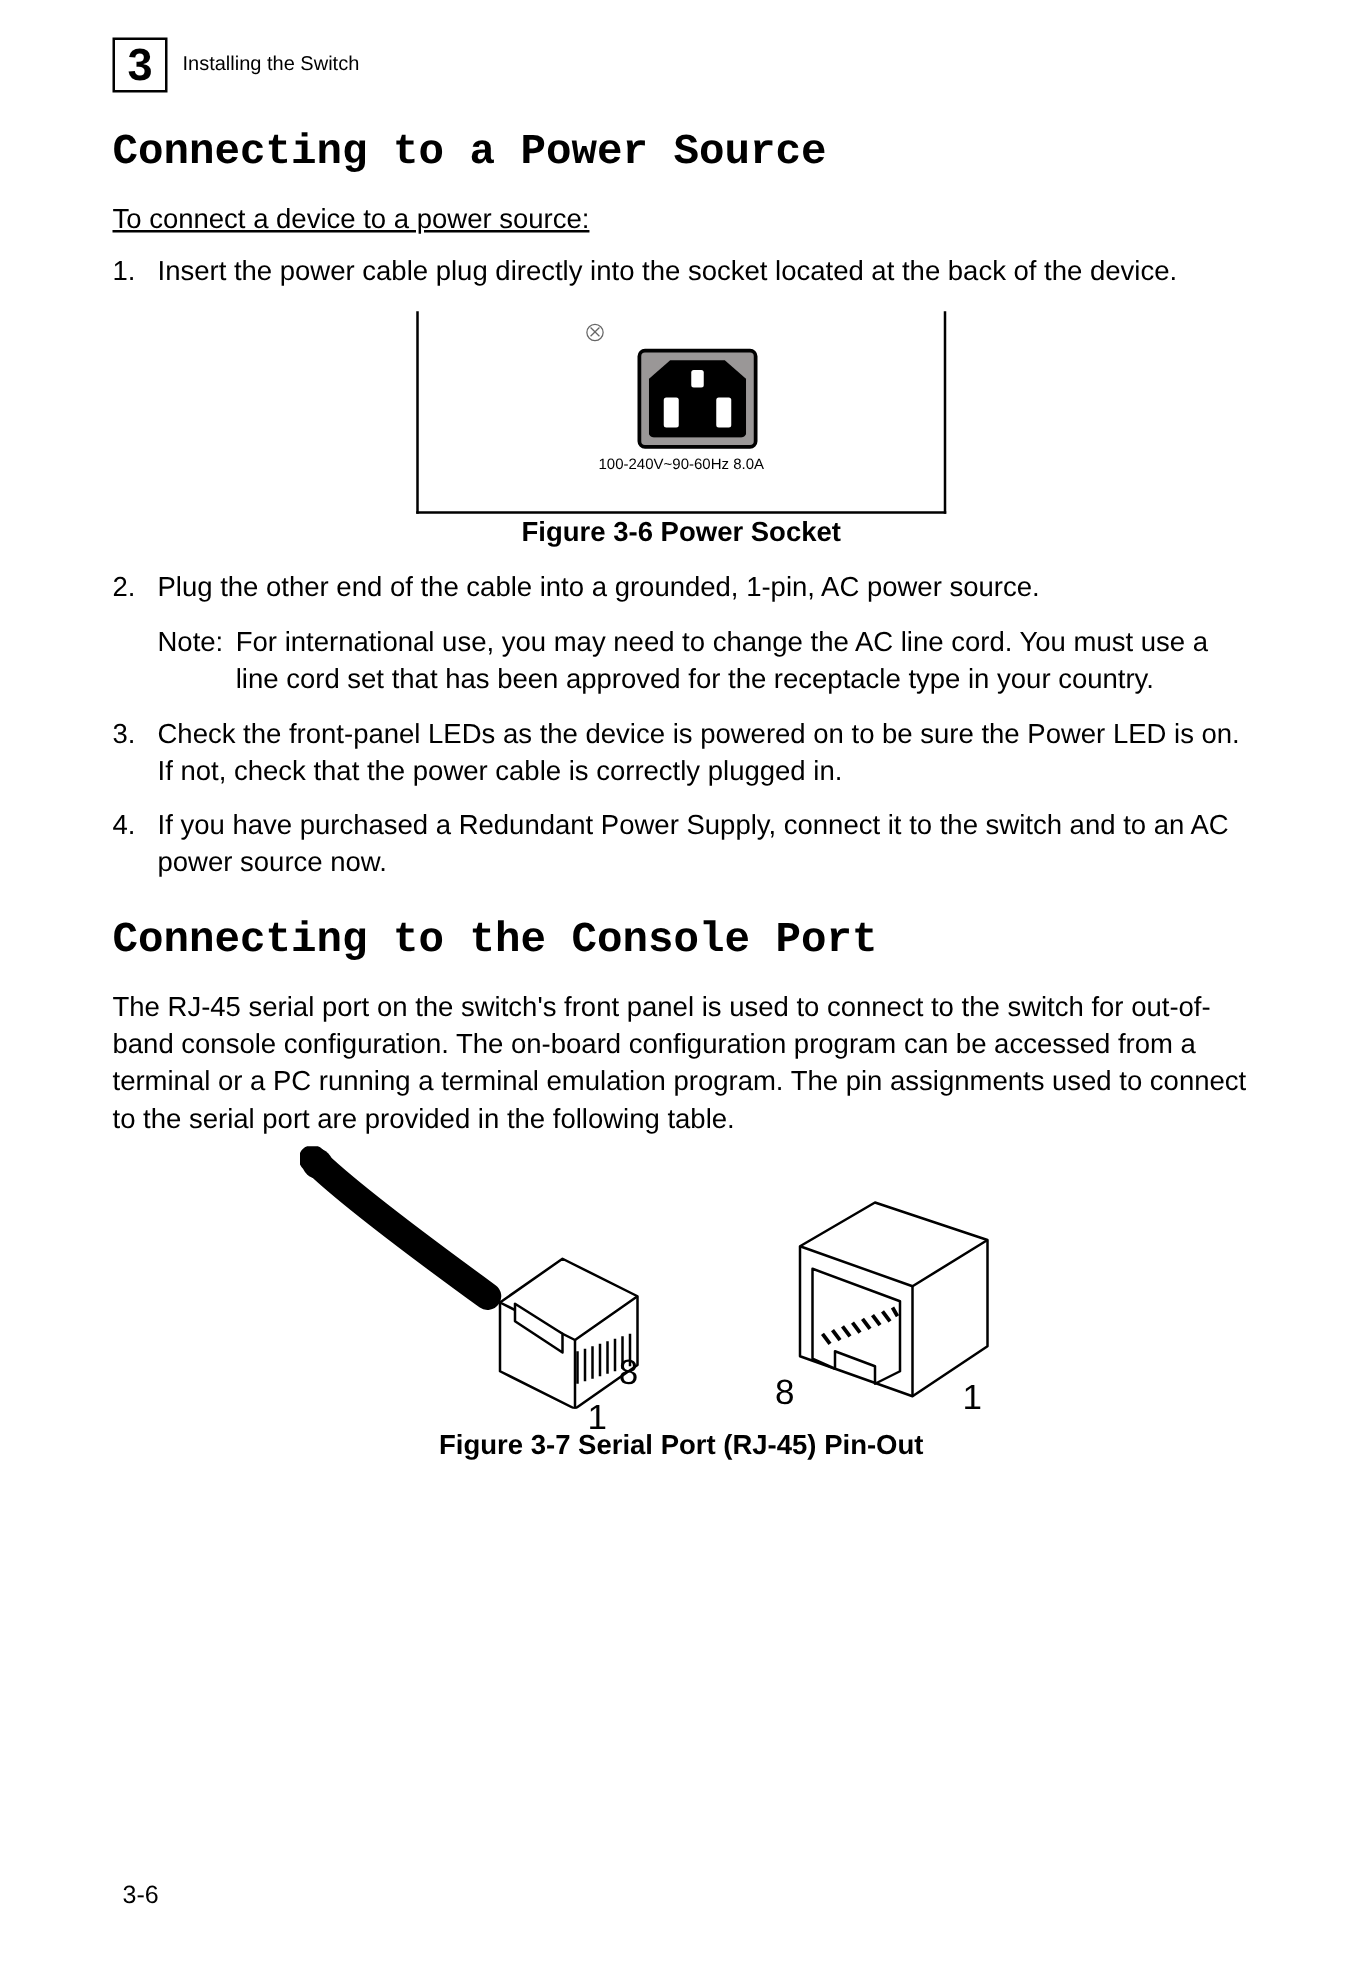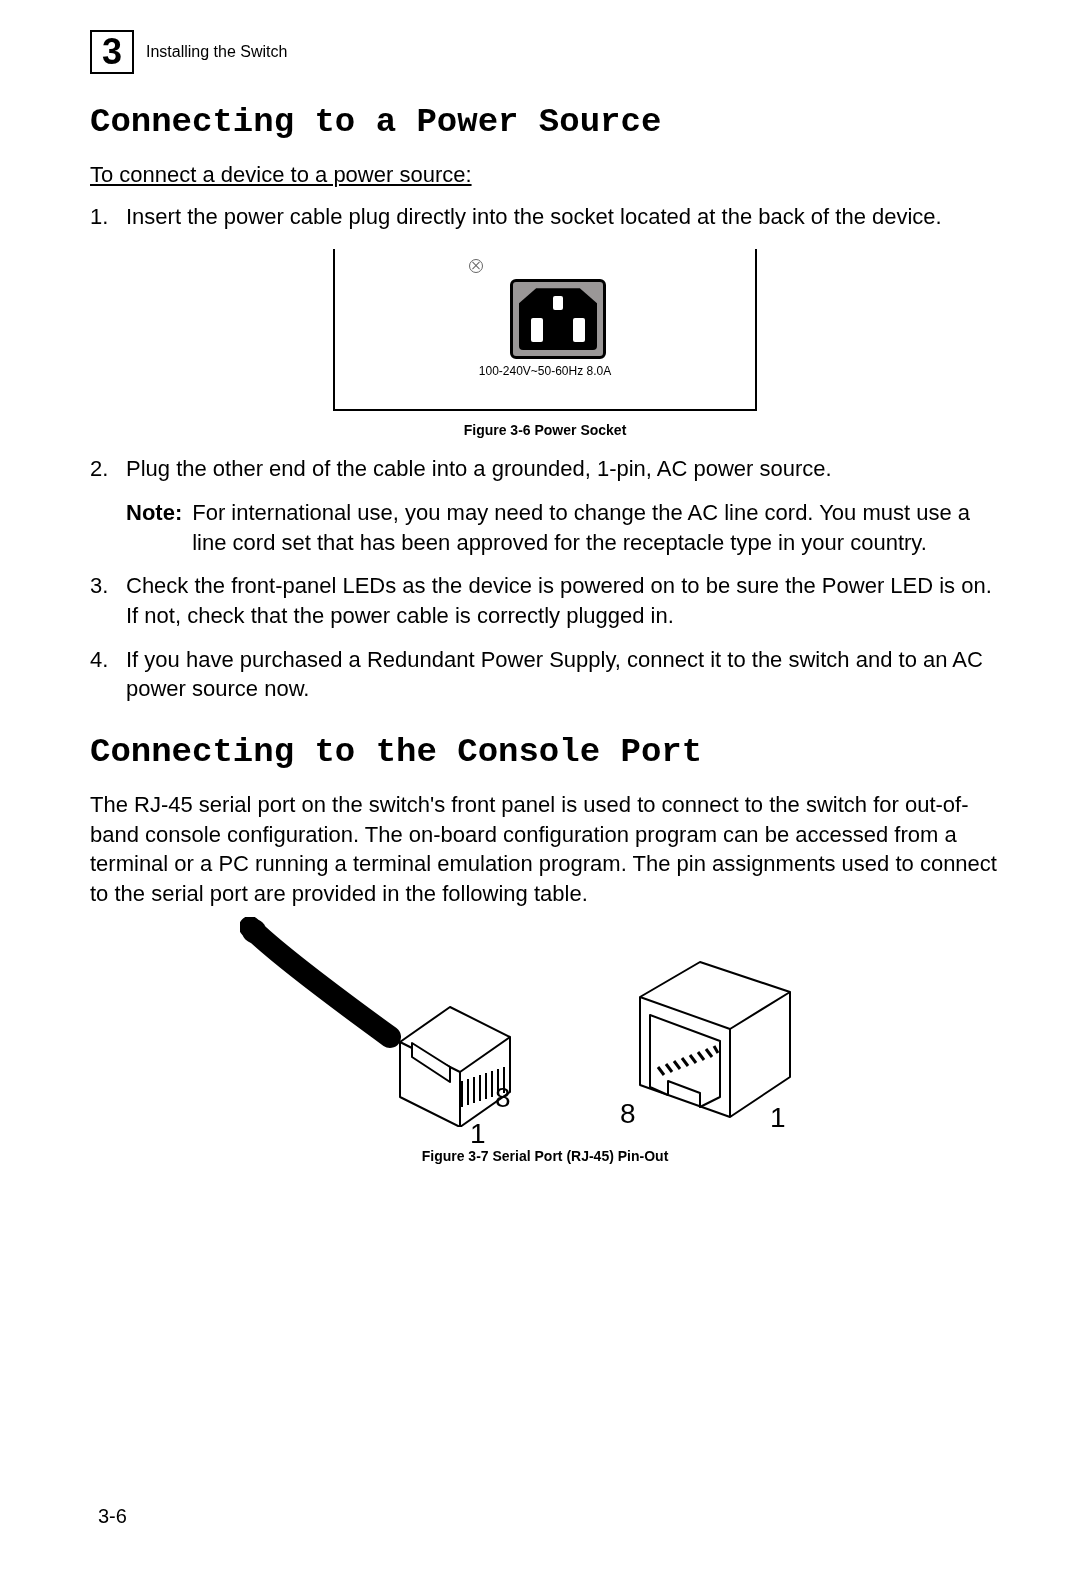--- a/index.html
+++ b/index.html
@@ -67,34 +67,33 @@
   }
   .li-body {
     flex: 1 1 auto;
   }
   .note-row {
     display: flex;
     gap: 10px;
     margin-top: 14px;
   }
   .note-label {
-    font-weight: bold;
+    font-weight: normal;
     flex: 0 0 auto;
   }
   .note-body {
     flex: 1 1 auto;
   }
   .figure-wrap {
     text-align: center;
     margin: 18px auto 14px auto;
   }
   .fig-caption {
-    font-size: 14px;
+    font-size: 22px;
     font-weight: bold;
-    margin-top: 10px;
   }
 
   
   .socket-box {
     width: 420px;
     height: 160px;
     margin: 0 auto;
     border: 2px solid #000;
     border-top: none;
     position: relative;
@@ -234,21 +233,21 @@
   <div class="figure-wrap">
     <div class="socket-box">
       <div class="screw"></div>
       <div class="iec">
         <div class="iec-inner">
           <div class="pin l"></div>
           <div class="pin r"></div>
           <div class="pin g"></div>
         </div>
       </div>
-      <div class="rating">100-240V~50-60Hz 8.0A</div>
+      <div class="rating">100-240V~90-60Hz 8.0A</div>
     </div>
     <div class="fig-caption">Figure 3-6  Power Socket</div>
   </div>
 
   <ol class="num">
     <li>
       <span class="li-num">2.</span>
       <span class="li-body">
         <span>Plug the other end of the cable into a grounded, 1-pin, AC power source.</span>
         <span class="note-row">

